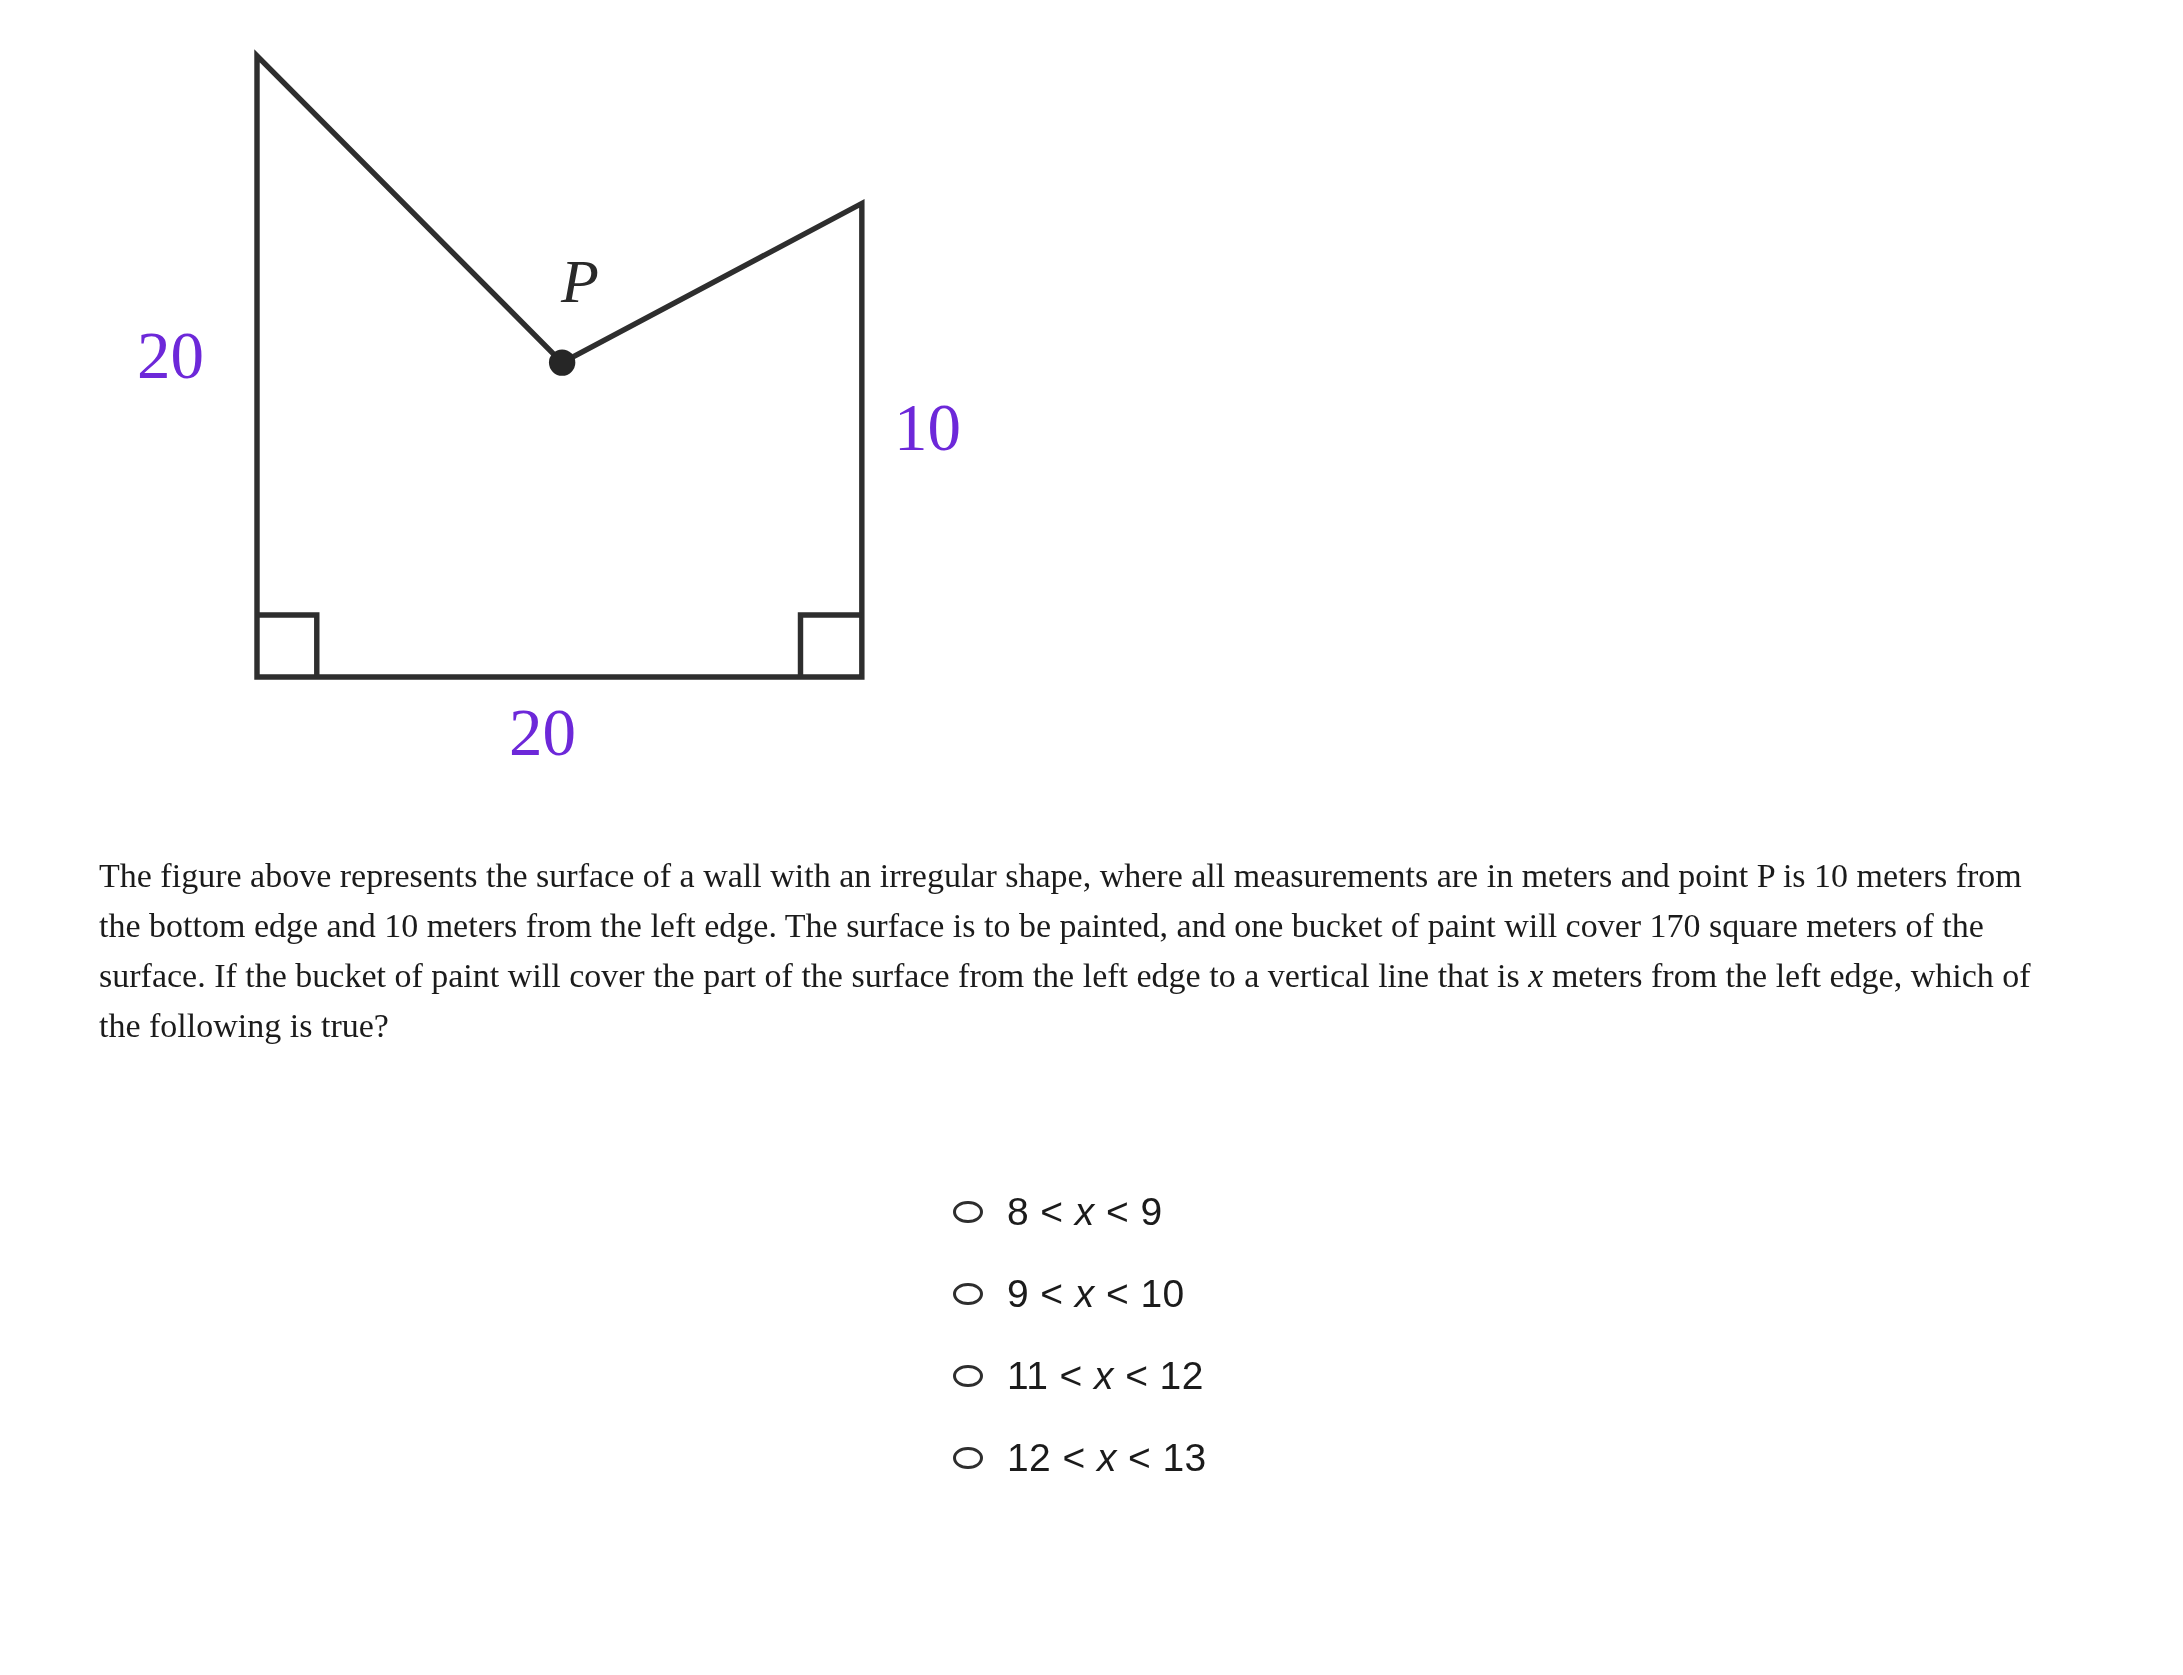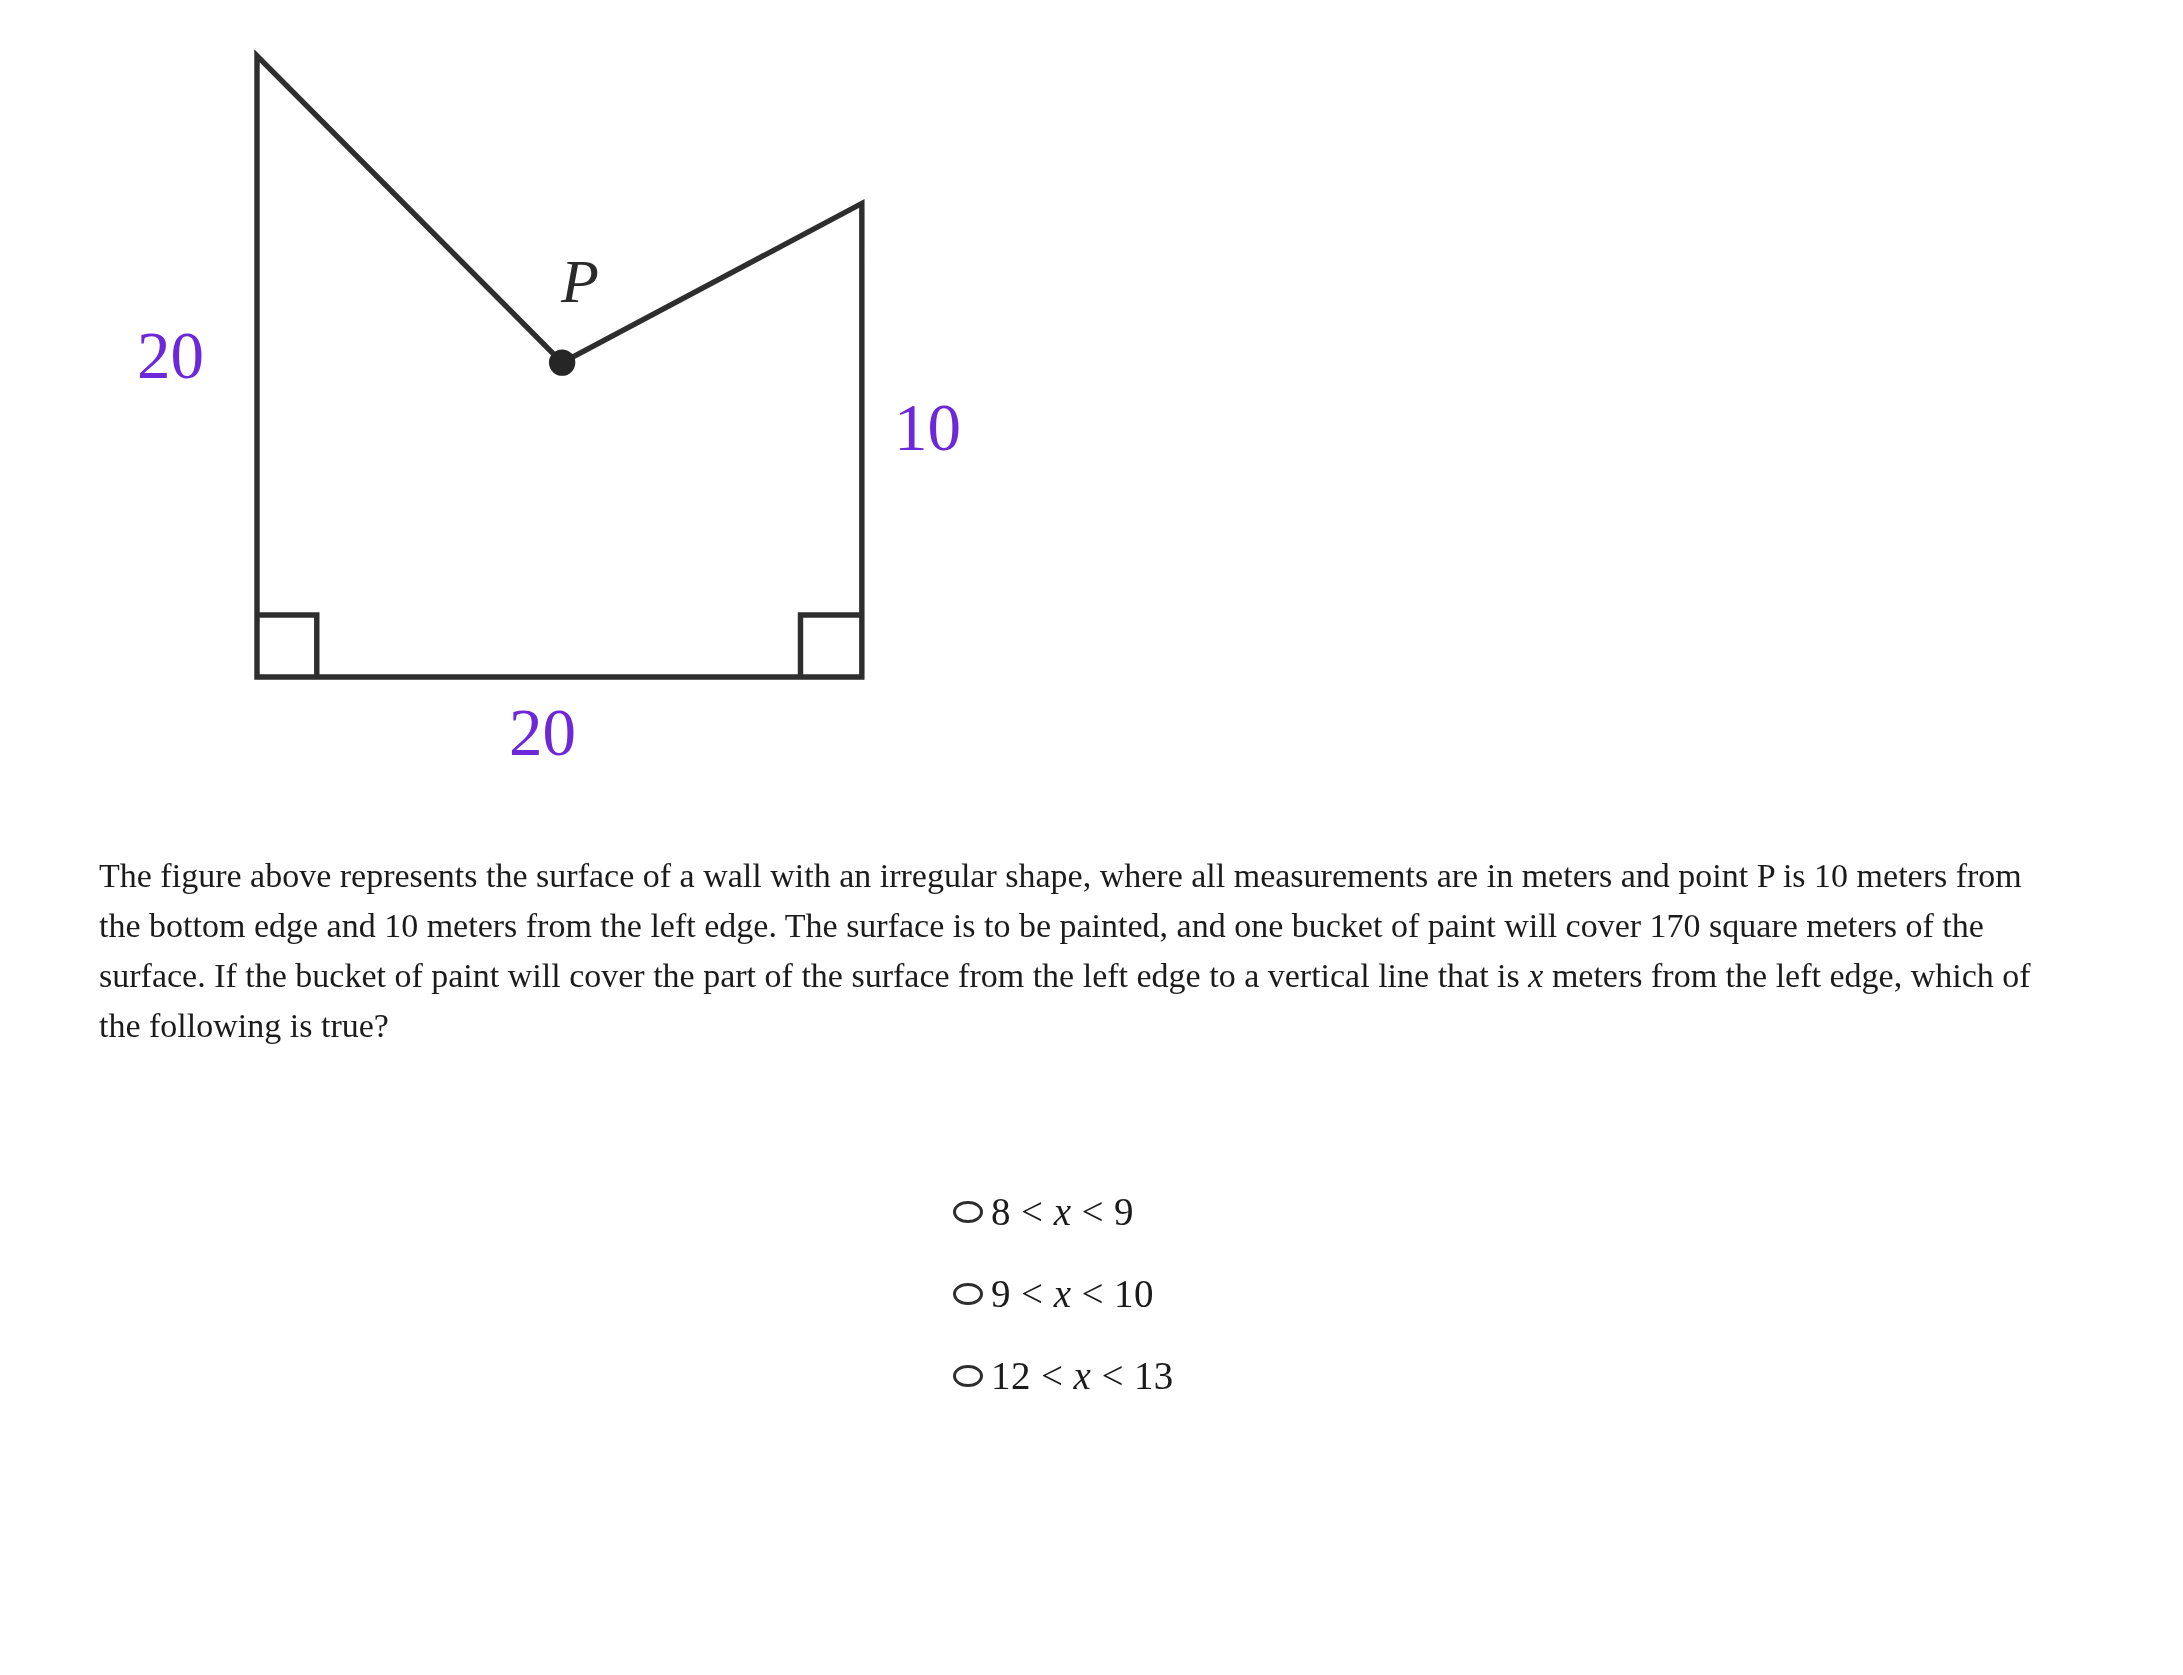--- a/index.html
+++ b/index.html
@@ -95,26 +95,27 @@
     height: 22px;
     margin-top: 11px;
     margin-right: 8.5px;
     border: 3.1px solid #2e2e2e;
     border-radius: 50% / 50%;
     background: #ffffff;
     box-sizing: border-box;
   }
   .choice-text {
     flex: 0 0 auto;
-    font-family: Liberation Serif, serif;
+    font-family: Liberation Sans, sans-serif;
     font-size: 39px;
     line-height: 43px;
     color: #1b1b1b;
     white-space: nowrap;
     letter-spacing: 0.4px;
+    margin-left: 16px;
   }
   .choice-text .mv {
     font-style: italic;
   }
 </style>
 </head>
 <body>
 
 <div id="figure-panel">
 
@@ -146,20 +147,24 @@
     <span class="radio-mark"></span>
     <span class="choice-text"><span>8</span> <span>&lt;</span> <span class="mv">x</span> <span>&lt;</span> <span>9</span></span>
   </div>
 
   <div class="choice-row">
     <span class="radio-mark"></span>
     <span class="choice-text"><span>9</span> <span>&lt;</span> <span class="mv">x</span> <span>&lt;</span> <span>10</span></span>
   </div>
 
 
+  <div class="choice-row">
+    <span class="radio-mark"></span>
+    <span class="choice-text"><span>11</span> <span>&lt;</span> <span class="mv">x</span> <span>&lt;</span> <span>12</span></span>
+  </div>
 
   <div class="choice-row">
     <span class="radio-mark"></span>
     <span class="choice-text"><span>12</span> <span>&lt;</span> <span class="mv">x</span> <span>&lt;</span> <span>13</span></span>
   </div>
 
 </div>
 
 
 </body></html>

